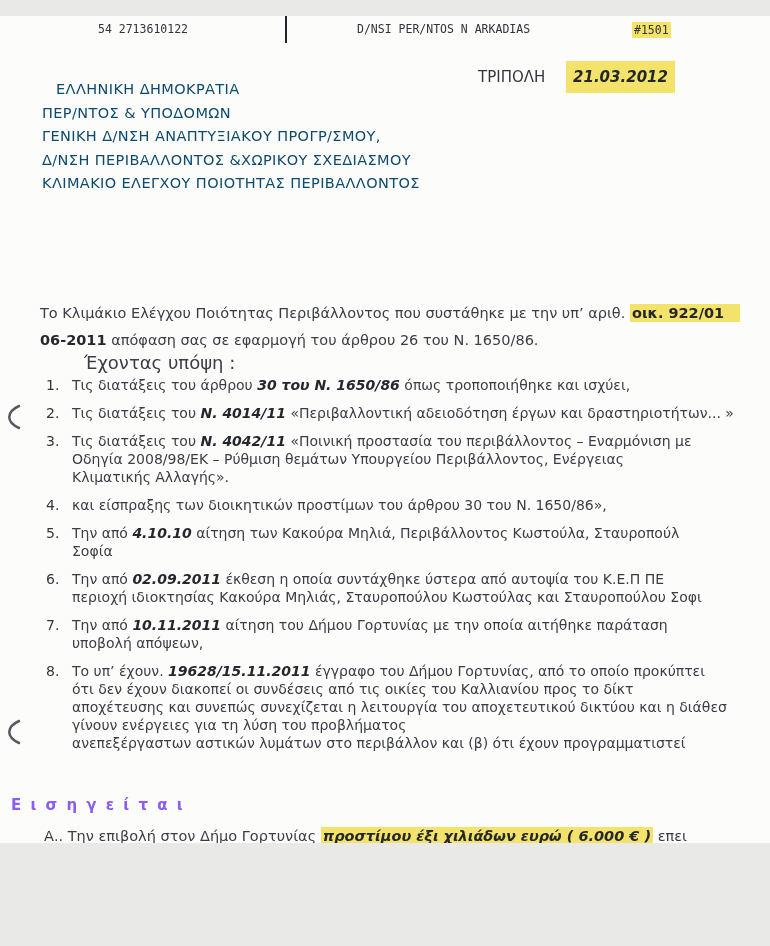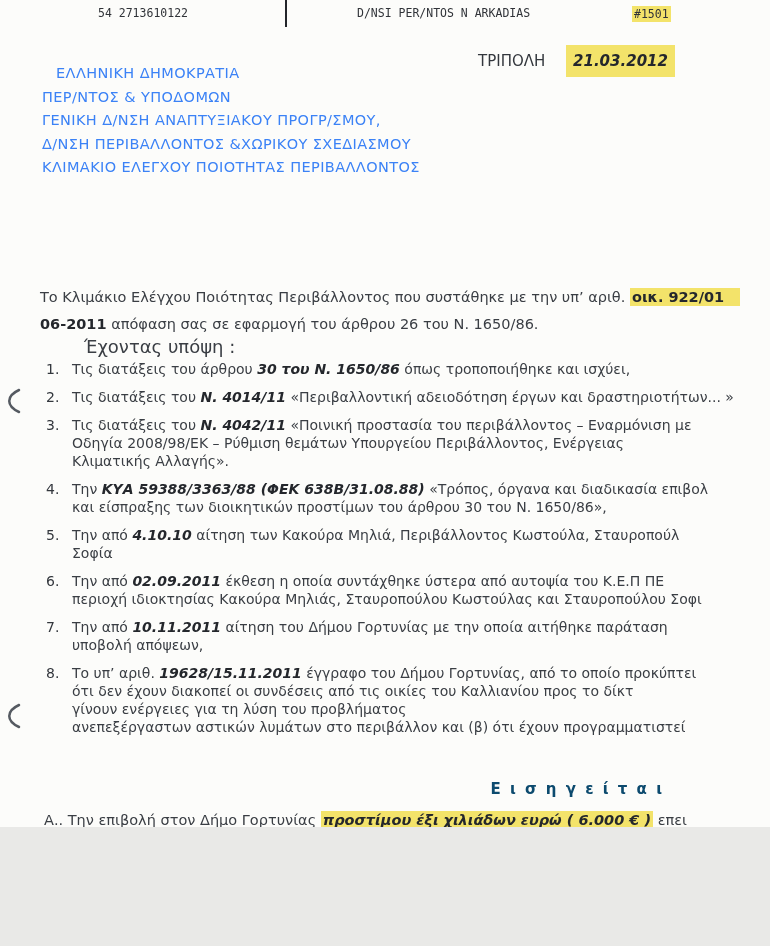--- a/index.html
+++ b/index.html
@@ -1,39 +1,39 @@
 <!DOCTYPE html>
 <html style="--hl: #f3e36a;"><head>
 <meta charset="utf-8">
 <style>
   *{margin:0;padding:0;box-sizing:border-box}
   body{background:#e9e9e7;font-family:"DejaVu Sans","Liberation Sans",sans-serif}
-  .page{position:relative;width:770px;height:827px;margin:0 auto;background:#fcfcfa;overflow:hidden;color:#3a3e44}
+  .page{position:relative;width:770px;height:827px;margin:16px auto;background:#fcfcfa;overflow:hidden;color:#3a3e44}
   .line{white-space:nowrap}
   .b{font-weight:700;color:#24272c}
   .bi{font-weight:700;font-style:italic;color:#24272c}
   .u{text-decoration:underline}
   .hl{background:var(--hl,#f3e36a);padding:1px 2px}
   .hl-ext{padding-right:16px}
   .fax-row{position:absolute;top:6px;left:0;width:100%;height:18px;font-family:"DejaVu Sans Mono","Liberation Mono",monospace;font-size:11.5px;color:#303338}
   .fax-row span{position:absolute;top:0;white-space:nowrap}
   .vline{position:absolute;left:285px;top:0;width:2px;height:27px;background:#23252a}
-  .letterhead{position:absolute;top:62px;left:42px;font-size:14.5px;letter-spacing:.4px;line-height:23.5px;color:#3b82f6;white-space:nowrap}
+  .letterhead{position:absolute;top:62px;left:42px;font-size:14.5px;letter-spacing:.4px;line-height:23.5px;color:#0c4a6e;white-space:nowrap}
   .lh-first{margin-left:14px}
   .dateline{position:absolute;top:52px;left:478px;font-size:15px;white-space:nowrap;color:#33373d}
   .dateline .datestamp{margin-left:16px;padding:7px 7px}
   .subject{position:absolute;top:216px;left:44px;font-size:15.5px;line-height:27.5px}
   .intro{position:absolute;top:284px;left:40px;font-size:14.5px;line-height:27px}
   .having{position:absolute;top:336px;left:84px;font-size:18px}
   .list{position:absolute;top:360px;left:46px;font-size:14px}
   .item{display:flex;margin-bottom:10px}
   .num{flex:0 0 26px;line-height:18px;color:#33373d}
   .item-lines{flex:1 1 auto;min-width:0}
   .item .line{line-height:18px}
-  .proposes{position:absolute;top:780px;left:4px;width:660px;text-align:right;font-size:15px;font-weight:700;letter-spacing:2px;color:#0c4a6e;white-space:nowrap}
+  .proposes{position:absolute;top:780px;left:11px;width:660px;text-align:left;font-size:15px;font-weight:700;letter-spacing:2px;color:#8b5cf6;white-space:nowrap}
   .decision{position:absolute;top:806px;left:44px;font-size:14.5px;line-height:28px}
   .closing{position:absolute;top:862px;left:40px;font-size:14px;white-space:nowrap}
   .sig-heading{position:absolute;top:887px;left:0;width:752px;text-align:left;font-size:14.5px;font-weight:700;letter-spacing:.5px;color:#2c2f35}
   .member{position:absolute;top:919px;font-size:14px;white-space:nowrap;color:#33373d}
   .member-1{left:46px}
   .member-3{left:418px}
   .sig{position:absolute;stroke:#3a3f45;fill:none;stroke-width:2;stroke-linecap:round;opacity:.9}
   .punch{position:absolute;left:2px;stroke:#555a61;fill:none;stroke-width:2.5;stroke-linecap:round}
 </style>
 </head>
@@ -89,21 +89,20 @@
       <div class="item-lines">
         <div class="line"><span>Τις διατάξεις του </span><span class="bi">Ν. 4042/11</span><span> «Ποινική προστασία του περιβάλλοντος – Εναρμόνιση με</span></div>
         <div class="line"><span>Οδηγία 2008/98/ΕΚ – Ρύθμιση θεμάτων Υπουργείου Περιβάλλοντος, Ενέργειας</span></div>
         <div class="line"><span>Κλιματικής Αλλαγής».</span></div>
       </div>
     </div>
 
     <div class="item">
       <span class="num">4.</span>
       <div class="item-lines">
-        <div class="line"><span>Την </span><span class="bi">ΚΥΑ 59388/3363/88 (ΦΕΚ 638Β/31.08.88)</span><span> «Τρόπος, όργανα και διαδικασία επιβολ</span></div>
         <div class="line"><span>και είσπραξης των διοικητικών προστίμων του άρθρου 30 του Ν. 1650/86»,</span></div>
       </div>
     </div>
 
     <div class="item">
       <span class="num">5.</span>
       <div class="item-lines">
         <div class="line"><span>Την από </span><span class="bi">4.10.10</span><span> αίτηση των  Κακούρα Μηλιά, Περιβάλλοντος Κωστούλα, Σταυροπούλ</span></div>
         <div class="line"><span>Σοφία</span></div>
       </div>
@@ -121,22 +120,23 @@
       <span class="num">7.</span>
       <div class="item-lines">
         <div class="line"><span>Την από </span><span class="bi">10.11.2011</span><span> αίτηση του  Δήμου Γορτυνίας με την οποία αιτήθηκε παράταση</span></div>
         <div class="line"><span>υποβολή απόψεων,</span></div>
       </div>
     </div>
 
     <div class="item">
       <span class="num">8.</span>
       <div class="item-lines">
-        <div class="line"><span>Το υπ’ αριθ. </span><span class="bi">19628/15.11.2011</span><span> έγγραφο του Δήμου Γορτυνίας, από το οποίο προκύπτει</span></div>
+        <div class="line"><span>Το υπ’ έχουν. </span><span class="bi">19628/15.11.2011</span><span> έγγραφο του Δήμου Γορτυνίας, από το οποίο προκύπτει</span></div>
         <div class="line"><span>ότι δεν έχουν διακοπεί οι συνδέσεις από τις οικίες του Καλλιανίου προς το δίκτ</span></div>
+        <div class="line"><span>αποχέτευσης και συνεπώς συνεχίζεται η λειτουργία του αποχετευτικού δικτύου και η διάθεσ</span></div>
         <div class="line"><span>γίνουν ενέργειες για τη λύση του προβλήματος</span></div>
         <div class="line"><span>ανεπεξέργαστων αστικών λυμάτων στο περιβάλλον και (β) ότι έχουν προγραμματιστεί</span></div>
       </div>
     </div>
 
   </div>
 
   <div class="proposes">Ε ι σ η γ ε ί τ α ι</div>
 
   <div class="decision">

